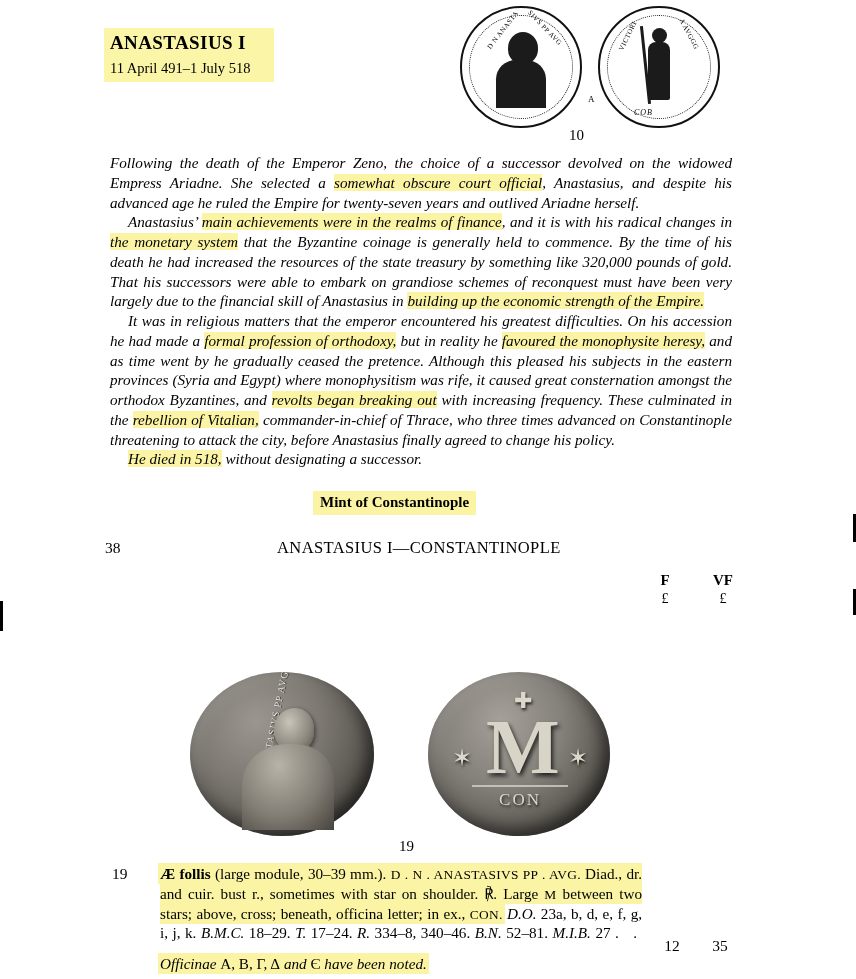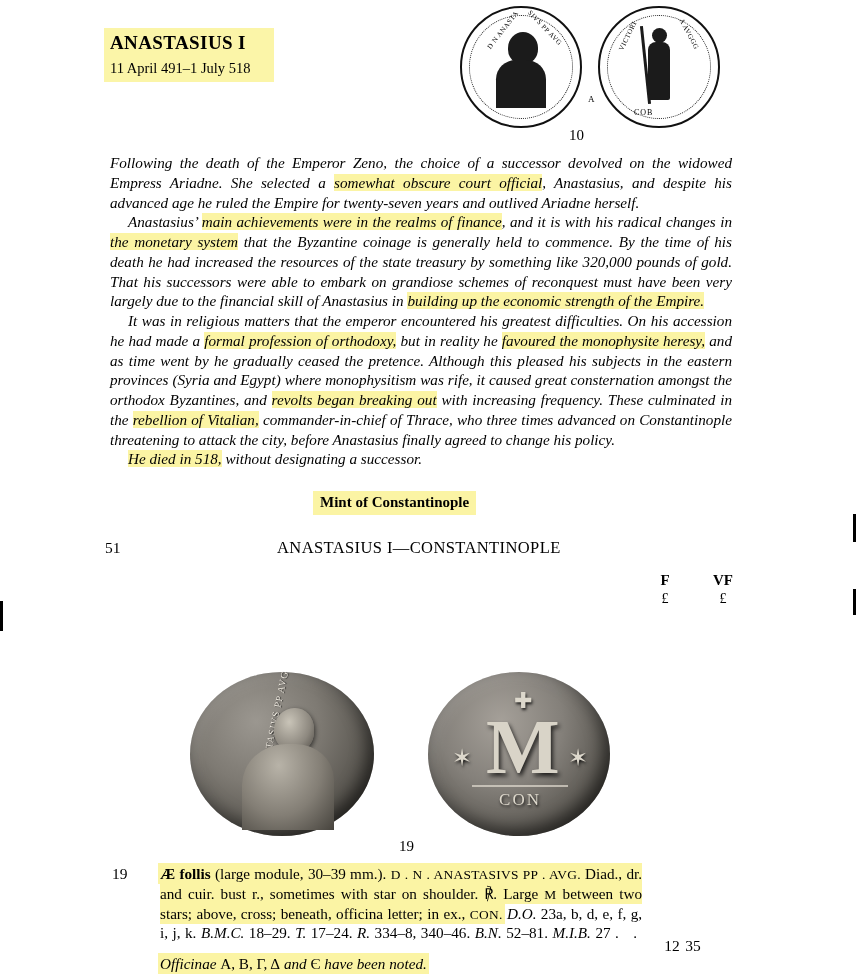--- a/index.html
+++ b/index.html
@@ -124,20 +124,21 @@
     width: 3px; height: 78px;
     background: #1b1b1b;
     transform: rotate(-6deg);
   }
   .exergue-top {
     position: absolute;
     left: 34px;
     bottom: 9px;
     font-size: 8px;
     letter-spacing: 1px;
+    font-style: italic;
   }
   .mintmark-small {
     position: absolute;
     left: 128px;
     top: 88px;
     font-size: 9px;
   }
   .fig-num-top {
     position: absolute;
     left: 569px;
@@ -365,21 +366,21 @@
     letter-spacing: 5px;
   }
   .price {
     position: absolute;
     top: 937px;
     font-size: 15.5px;
     text-align: center;
     width: 30px;
   }
   .price.f { left: 657px; }
-  .price.vf { left: 678px; text-align: center; }
+  .price.vf { left: 705px; text-align: center; }
   .officinae-line {
     position: absolute;
     left: 160px;
     top: 955px;
     font-size: 15.2px;
     font-style: italic;
   }
   .officinae-line .letters {
     font-style: normal;
     font-variant: small-caps;
@@ -435,21 +436,21 @@
 
   <div class="body-text">
     <p>Following the death of the Emperor Zeno, the choice of a successor devolved on the widowed Empress Ariadne. She selected a <span class="hl">somewhat obscure court official</span>, Anastasius, and despite his advanced age he ruled the Empire for twenty-seven years and outlived Ariadne herself.</p>
     <p>Anastasius’ <span class="hl">main achievements were in the realms of finance</span>, and it is with his radical changes in <span class="hl">the monetary system</span> that the Byzantine coinage is generally held to commence. By the time of his death he had increased the resources of the state treasury by something like 320,000 pounds of gold. That his successors were able to embark on grandiose schemes of reconquest must have been very largely due to the financial skill of Anastasius in <span class="hl">building up the economic strength of the Empire.</span></p>
     <p>It was in religious matters that the emperor encountered his greatest difficulties. On his accession he had made a <span class="hl">formal profession of orthodoxy,</span> but in reality he <span class="hl">favoured the monophysite heresy,</span> and as time went by he gradually ceased the pretence. Although this pleased his subjects in the eastern provinces (Syria and Egypt) where monophysitism was rife, it caused great consternation amongst the orthodox Byzantines, and <span class="hl">revolts began breaking out</span> with increasing frequency. These culminated in the <span class="hl">rebellion of Vitalian,</span> commander-in-chief of Thrace, who three times advanced on Constantinople threatening to attack the city, before Anastasius finally agreed to change his policy.</p>
     <p><span class="hl">He died in 518,</span> without designating a successor.</p>
   </div>
 
   <div class="mint-heading">Mint of Constantinople</div>
 
-  <div class="folio">51</div>
+  <div class="folio">38</div>
   <div class="running-head">ANASTASIUS I—CONSTANTINOPLE</div>
 
   <div class="grade-head f">F</div>
   <div class="grade-head vf">VF</div>
   <div class="grade-sub f">£</div>
   <div class="grade-sub vf">£</div>
 
 
   <div class="coin-photo obv">
     <div class="photo-legend">

